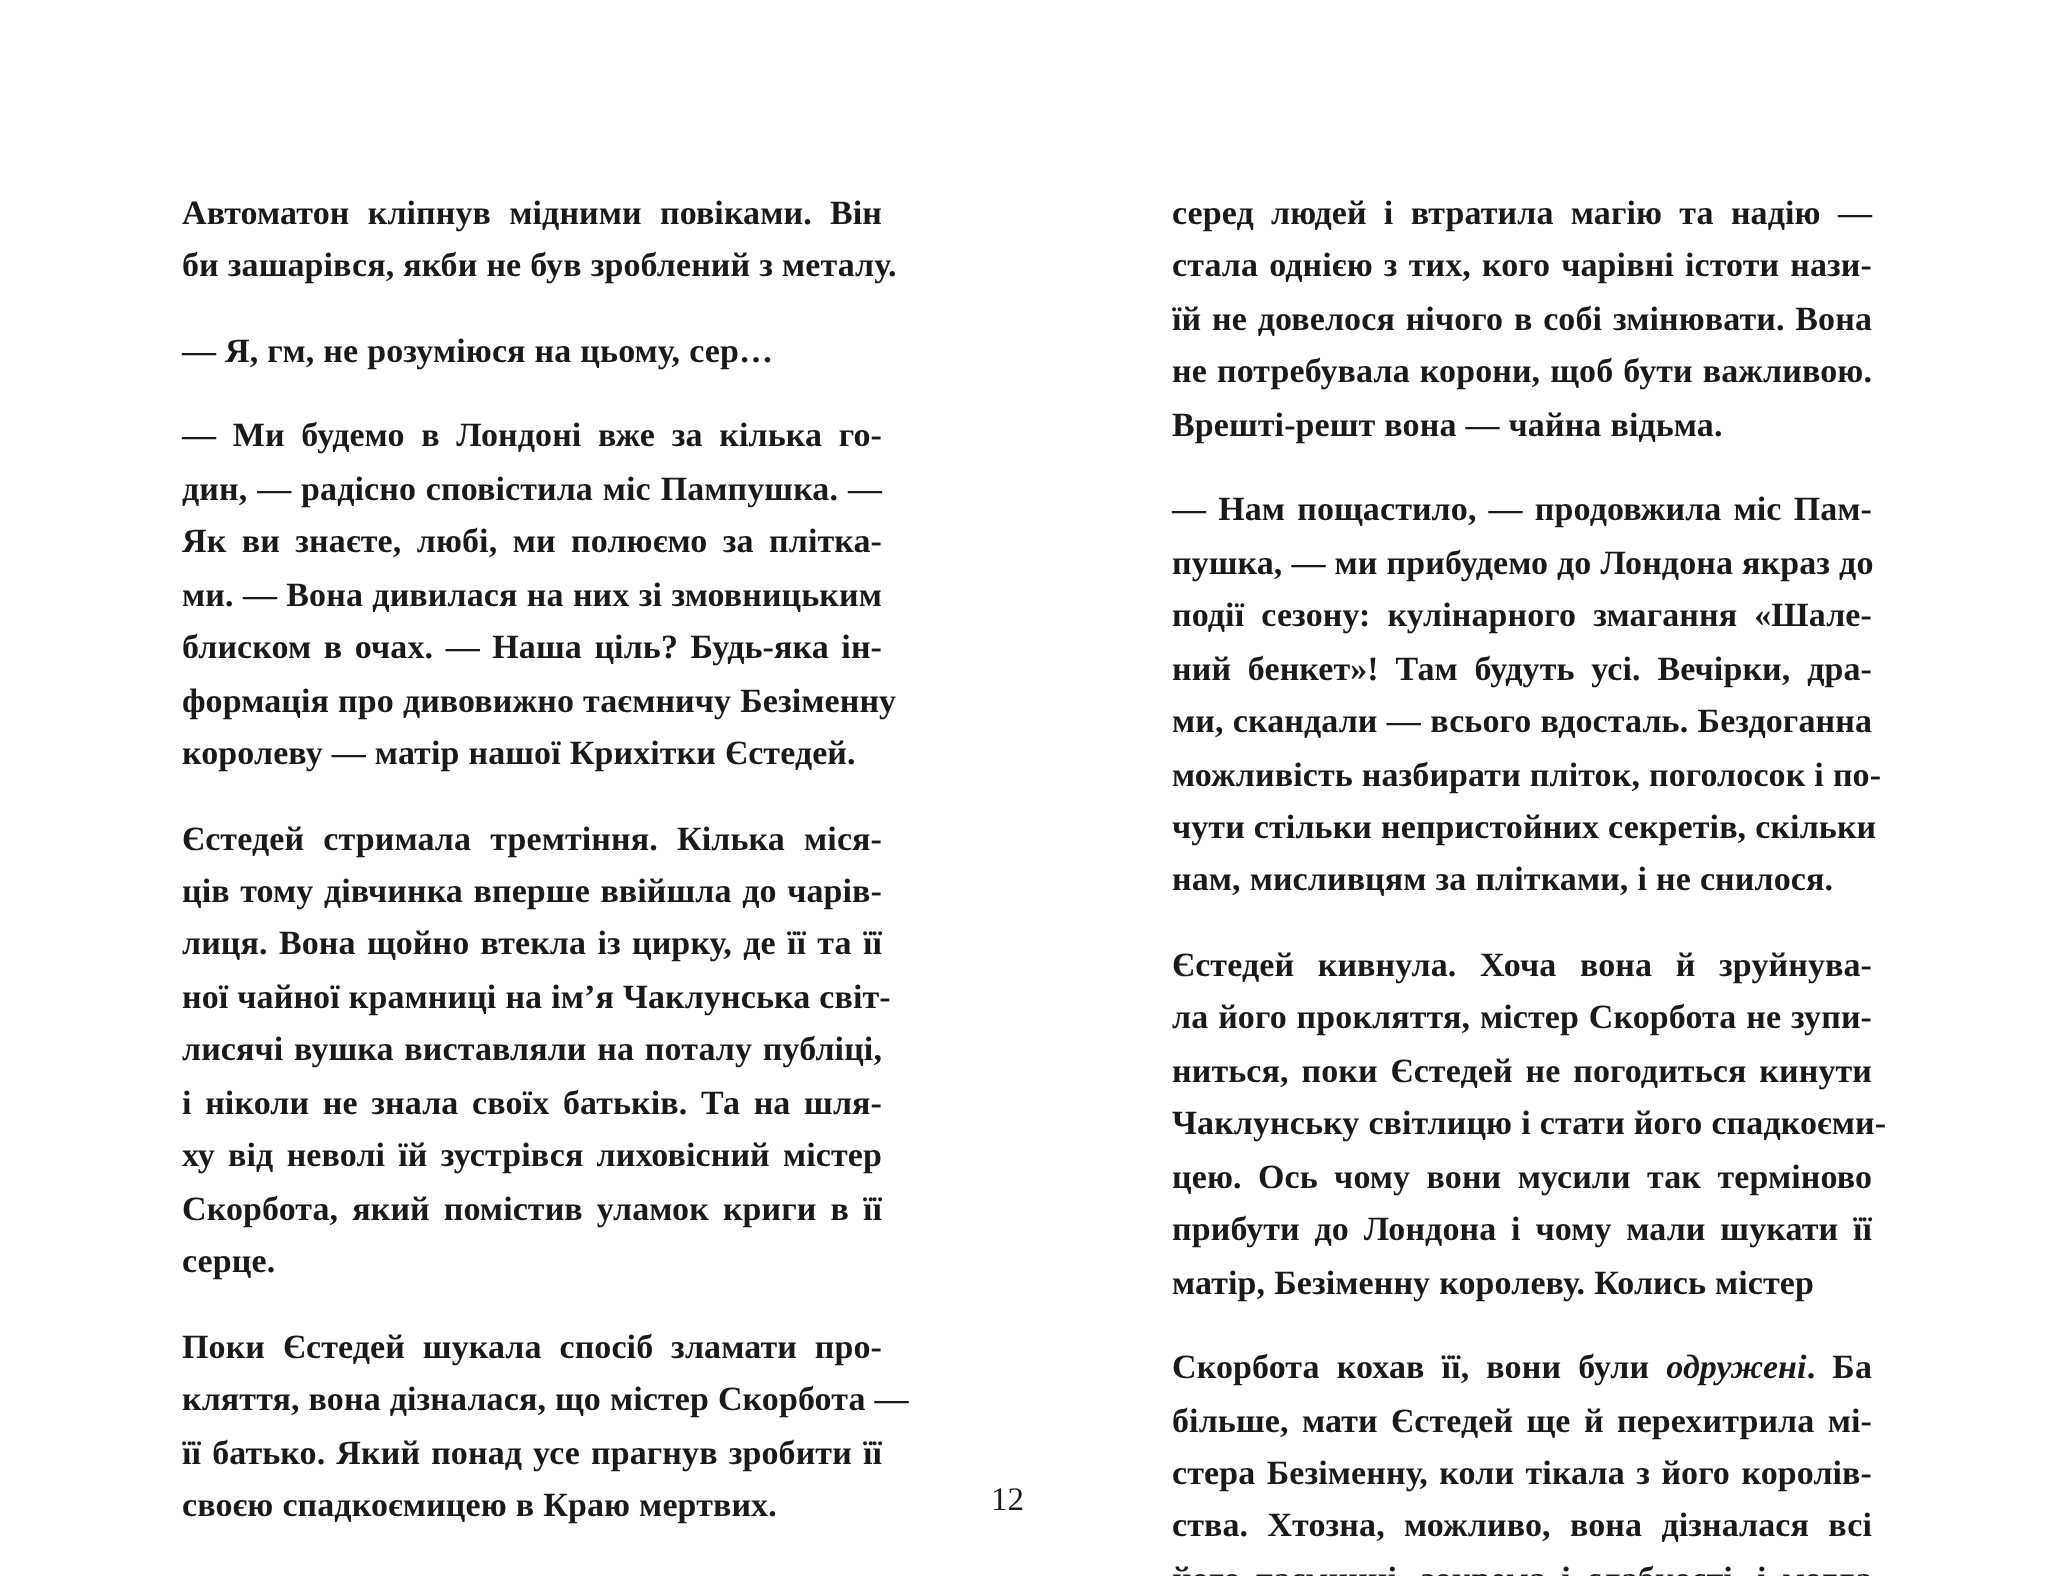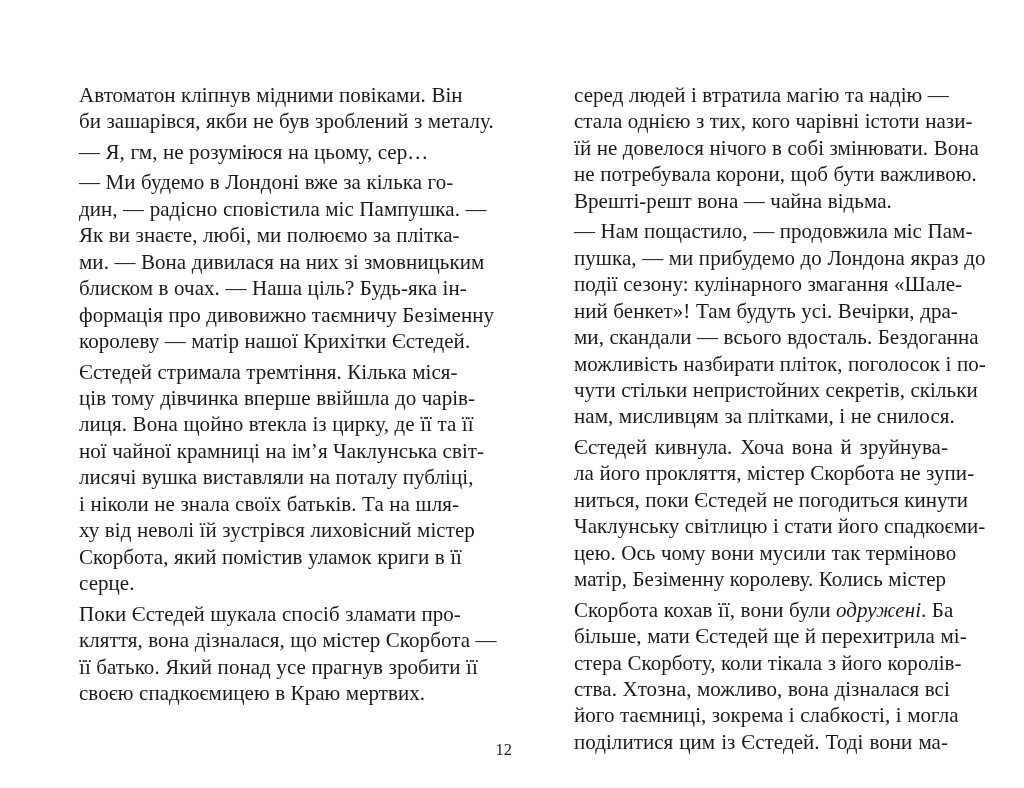--- a/index.html
+++ b/index.html
@@ -33,28 +33,29 @@
     top: 78px;
     width: 382px;
   }
   .page-right .text-block {
     position: absolute;
     left: 58px;
     top: 78px;
     width: 382px;
   }
   .para {
-    margin: 4px;
+    margin: 16px;
     text-align: justify;
     text-align-last: left;
-    font-size: 21px;
+    font-size: 17px;
     line-height: 26.45px;
     letter-spacing: 0.05px;
     word-spacing: 0.2px;
     hyphens: manual;
+    font-weight: bold;
   }
   .para .line {
     display: block;
     white-space: pre;
   }
   
   .para .line.j {
     text-align: justify;
     text-align-last: justify;
   }
@@ -139,26 +140,27 @@
           <span class="line j">можливість назбирати пліток, поголосок і по-</span>
           <span class="line j">чути стільки непристойних секретів, скільки</span>
           <span class="line last">нам, мисливцям за плітками, і не снилося.</span>
         </p>
         <p class="para">
           <span class="line j">Єстедей кивнула. Хоча вона й зруйнува-</span>
           <span class="line j">ла його прокляття, містер Скорбота не зупи-</span>
           <span class="line j">ниться, поки Єстедей не погодиться кинути</span>
           <span class="line j">Чаклунську світлицю і стати його спадкоєми-</span>
           <span class="line j">цею. Ось чому вони мусили так терміново</span>
+          <span class="line j">прибути до Лондона і чому мали шукати її</span>
           <span class="line last">матір, Безіменну королеву. Колись містер</span>
         </p>
         <p class="para">
           <span class="line j">Скорбота кохав її, вони були <span class="ital">одружені</span>. Ба</span>
           <span class="line j">більше, мати Єстедей ще й перехитрила мі-</span>
-          <span class="line j">стера Скорботу, коли тікала з його королів-</span>
+          <span class="line j">стера Безіменну, коли тікала з його королів-</span>
           <span class="line j">ства. Хтозна, можливо, вона дізналася всі</span>
           <span class="line j">його таємниці, зокрема і слабкості, і могла</span>
           <span class="line j">поділитися цим із Єстедей. Тоді вони ма-</span>
         </p>
       </div>
     <div class="folio">13</div>
   </div>
 
 </div>
 

